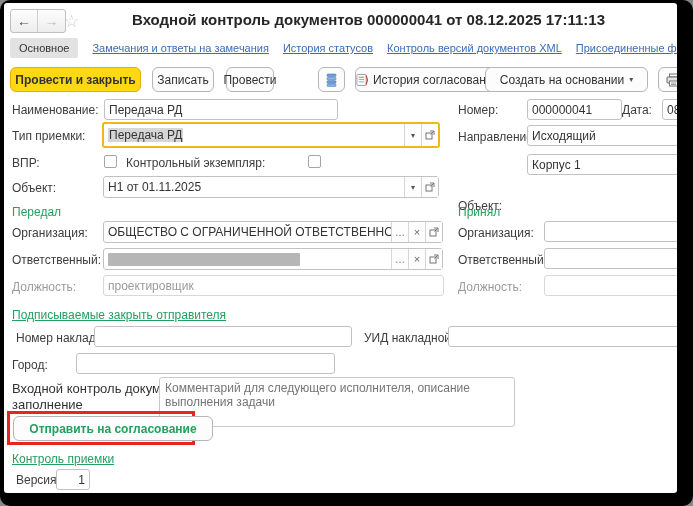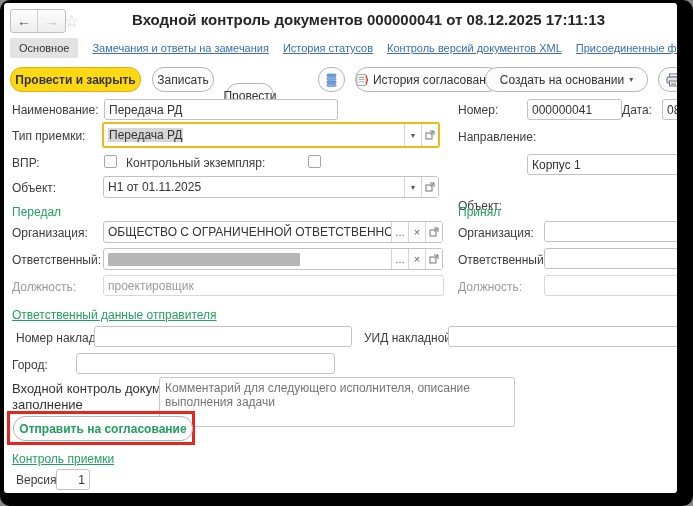--- a/index.html
+++ b/index.html
@@ -20,21 +20,21 @@
   .navbtn.back{color:#4a4a4a; border-right:1px solid #cfcfcf;}
   .navbtn.fwd{color:#bdbdbd;}
   .star{font-size:17px; color:#cccccc;}
   .title{font-size:15px; font-weight:600; color:#262626; white-space:nowrap;}
   
   .tabs{display:flex; gap:14px; align-items:center; font-size:11px; white-space:nowrap;}
   .tab-active{background:#e2e2e2; color:#333; padding:4px 9px; border-radius:2px;}
   .tab-link{color:var(--link); text-decoration:underline; cursor:pointer;}
   
   .btn{position:absolute; height:25px; background:#fcfcfc; border:1px solid #b5b5b5;
-       border-radius:12px; font-size:12px; color:#333; display:flex; align-items:center;
+       border-radius:6px; font-size:12px; color:#333; display:flex; align-items:center;
        justify-content:center; gap:5px; cursor:pointer; font-family:inherit; white-space:nowrap;}
   .btn.primary{background:var(--yellow); border-color:var(--yellow-border); font-weight:700;}
   .caret{font-size:8px; color:#555;}
   
   .lbl{position:absolute; font-size:12px; color:var(--txt); white-space:nowrap;}
   .lbl.dis{color:var(--dis);}
   .green-h{position:absolute; color:var(--green); font-size:12px;}
   .green-link{position:absolute; color:var(--green); font-size:12px; text-decoration:underline; cursor:pointer;}
   .inp{position:absolute; height:21px; border:1px solid var(--border); border-radius:3px;
        font-family:inherit; font-size:12px; color:#333; padding:0 4px; background:#fff;}
@@ -78,21 +78,21 @@
     <div class="abs tabs" style="left:6px; top:35px; right:0;">
       <span class="tab-active">Основное</span>
       <span class="tab-link">Замечания и ответы на замечания</span>
       <span class="tab-link">История статусов</span>
       <span class="tab-link">Контроль версий документов XML</span>
       <span class="tab-link">Присоединенные файлы</span>
     </div>
 
     <button class="btn primary" style="left:6px; top:64px; width:131px;">Провести и закрыть</button>
     <button class="btn" style="left:148px; top:64px; width:62px;">Записать</button>
-    <button class="btn" style="left:222px; top:80px; width:48px;">Провести</button>
+    <button class="btn" style="left:222px; top:64px; width:48px;">Провести</button>
     <button class="btn" style="left:314px; top:64px; width:27px;">
       <svg width="11" height="14" viewBox="0 0 11 14">
         <rect x="1" y="1" width="9" height="2.6" rx="1" fill="#6f9ede" stroke="#4a79b8" stroke-width="0.6"></rect>
         <rect x="1" y="4.4" width="9" height="2.6" rx="1" fill="#8db4e8" stroke="#4a79b8" stroke-width="0.6"></rect>
         <rect x="1" y="7.8" width="9" height="2.6" rx="1" fill="#6f9ede" stroke="#4a79b8" stroke-width="0.6"></rect>
         <rect x="1" y="11.2" width="9" height="2.2" rx="1" fill="#8db4e8" stroke="#4a79b8" stroke-width="0.6"></rect>
       </svg>
     </button>
     <button class="btn" style="left:351px; top:64px; width:145px;">
       <svg width="13" height="14" viewBox="0 0 13 14">
@@ -190,49 +190,50 @@
         <svg width="10" height="10" viewBox="0 0 10 10">
           <rect x="1" y="3" width="6" height="6" fill="none" stroke="#777"></rect>
           <path d="M5 1 h4 v4 M9 1 L5.5 4.5" fill="none" stroke="#777"></path>
         </svg>
       </div>
     </div>
 
     <div class="lbl dis" style="left:8px; top:277px;">Должность:</div>
     <input class="inp dis" style="left: 99px; top: 272px; width: 341px;" value="проектировщик">
 
-    <div class="green-link" style="left:8px; top:305px;">Ответственный данные отправителя</div>
+    <div class="green-link" style="left:8px; top:305px;">Подписываемые закрыть отправителя</div>
 
     <div class="lbl" style="left:12px; top:328px;">Номер накладной:</div>
     <input class="inp" style="left: 90px; top: 323px; width: 258px;" value="">
     <div class="lbl" style="left:360px; top:328px;">УИД накладной:</div>
     <input class="inp" style="left: 444px; top: 323px; width: 240px;" value="">
 
     <div class="lbl" style="left:8px; top:355px;">Город:</div>
     <input class="inp" style="left: 72px; top: 350px; width: 259px;" value="">
 
     <div class="tasktext" style="left:8px; top:378px;">
       <div>Входной контроль документов</div>
       <div>заполнение</div>
     </div>
     <textarea class="comment" style="left: 155px; top: 374px; width: 356px; height: 50px;" placeholder="Комментарий для следующего исполнителя, описание выполнения задачи"></textarea>
 
     <div class="redbox" style="left:3px; top:408px; width:188px; height:34px;"></div>
-    <button class="btn send-btn" style="left:9px; top:413px; width:180px;">Отправить на согласование</button>
+    <button class="btn send-btn" style="left:9px; top:413px; width:200px;">Отправить на согласование</button>
 
     <div class="green-link" style="left:8px; top:449px;">Контроль приемки</div>
     <div class="lbl" style="left:12px; top:470px;">Версия:</div>
     <input class="inp" style="left: 52px; top: 466px; width: 34px; text-align: right;" value="1">
 
     <div class="lbl" style="left:454px; top:100px;">Номер:</div>
     <input class="inp" style="left: 523px; top: 96px; width: 95px;" value="000000041">
     <div class="lbl" style="left:618px; top:100px;">Дата:</div>
     <input class="inp" style="left: 658px; top: 96px; width: 80px;" value="08.12.2025 17:11:13">
 
     <div class="lbl" style="left:454px; top:127px;">Направление:</div>
+    <input class="inp" style="left: 523px; top: 122px; width: 152px;" value="Исходящий">
 
     <div class="lbl" style="left:454px; top:156px;margin-top:40px;">Объект:</div>
     <input class="inp" style="left: 523px; top: 151px; width: 152px;" value="Корпус 1">
 
     <div class="green-h" style="left:454px; top:202px;">Принял</div>
 
     <div class="lbl" style="left:454px; top:223px;">Организация:</div>
     <input class="inp" style="left: 540px; top: 218px; width: 135px;" value="">
 
     <div class="lbl" style="left:454px; top:250px;">Ответственный:</div>

